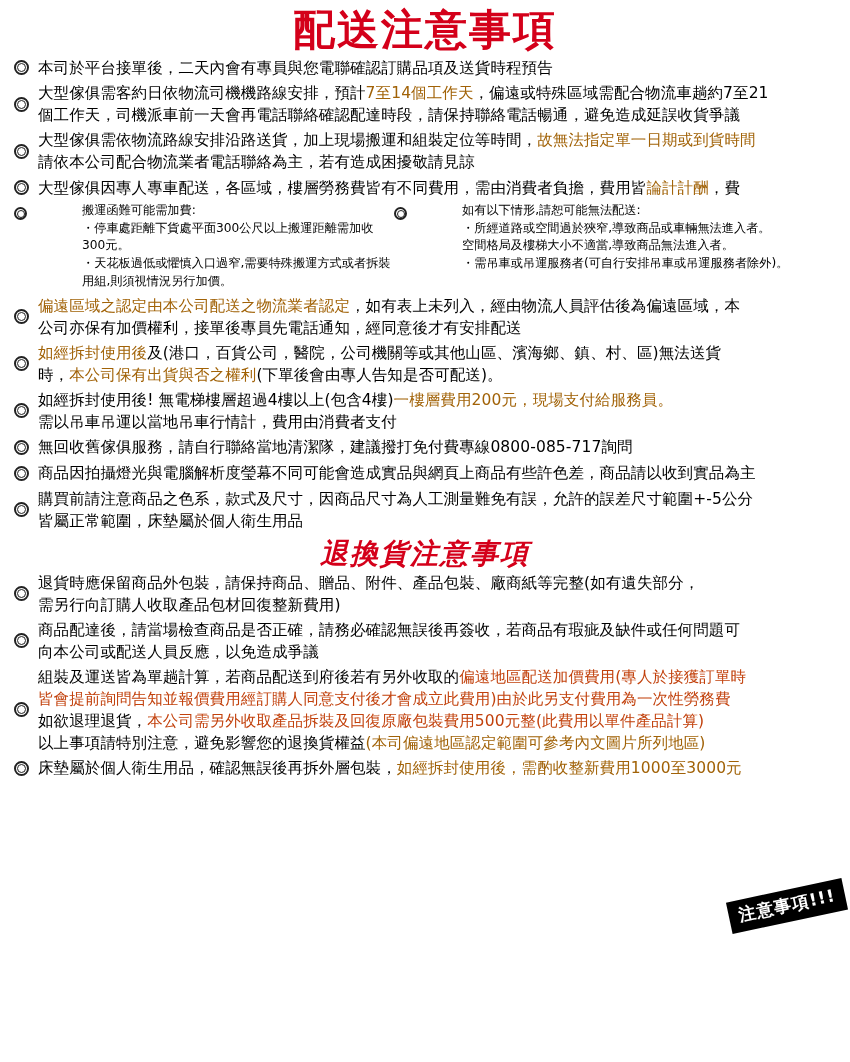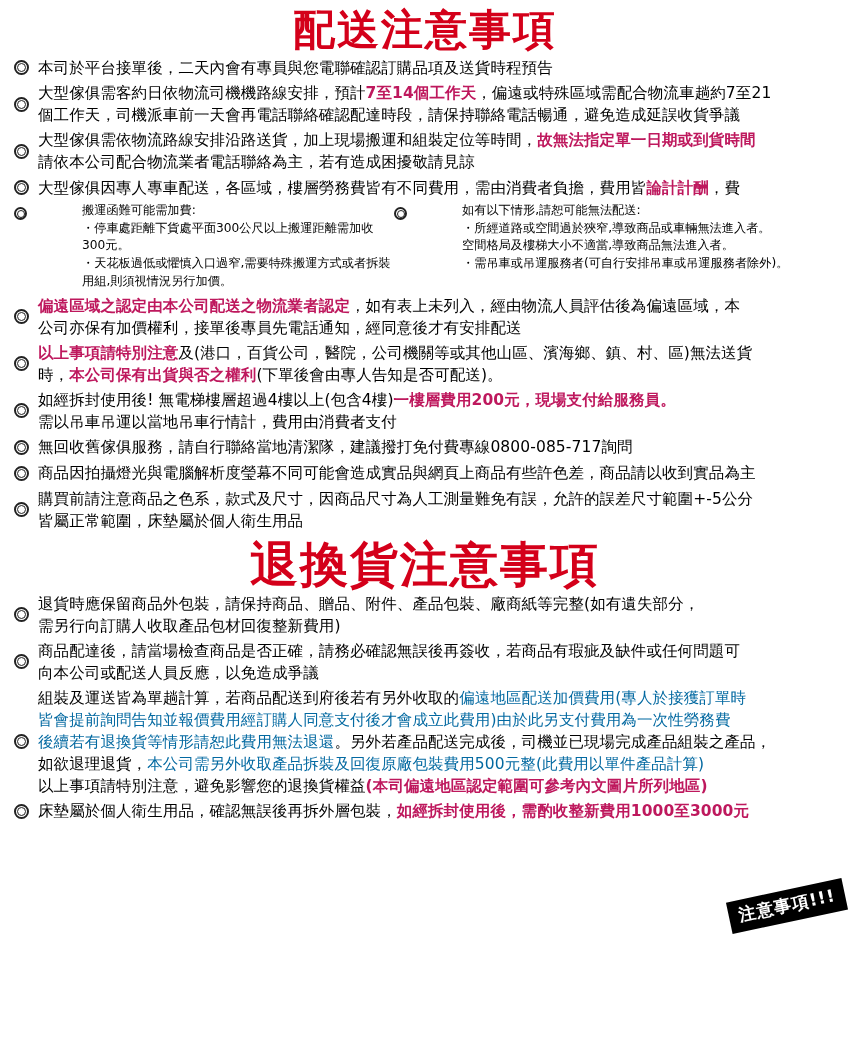--- a/index.html
+++ b/index.html
@@ -27,27 +27,28 @@
     font-size: 42px;
     font-weight: bold;
     color: #d4001a;
     letter-spacing: 2px;
     line-height: 1.05;
     padding-top: 8px;
     padding-bottom: 4px;
   }
   .title2 {
     text-align: center;
-    font-size: 48px;
+    font-size: 28px;
     font-weight: bold;
     color: #d4001a;
     letter-spacing: 2px;
     line-height: 1.05;
     padding-top: 4px;
     padding-bottom: 4px;
+    font-style: italic;
   }
   .list {
     padding: 0 10px 0 12px;
   }
   .row {
     display: flex;
     align-items: center;
     margin-bottom: 3px;
   }
   .bullet {
@@ -85,22 +86,22 @@
   }
   .bullet.small::after {
     left: 4.5px; top: 6.5px; width: 8px; height: 8px;
   }
   .txt {
     flex: 1 1 auto;
     font-size: 15.5px;
     line-height: 1.42;
     letter-spacing: 0.1px;
   }
-  .red { color: #be185d; font-weight: bold; }
-  .blue { color: #0369a1; }
+  .red { color: #a16207; }
+  .blue { color: #c2410c; }
   .two-col {
     display: flex;
     align-items: flex-start;
     margin-bottom: 4px;
   }
   .col {
     display: flex;
     align-items: flex-start;
     gap: 44px;
   }
@@ -185,21 +186,21 @@
       <div class="row">
         <div class="bullet"></div>
         <div class="txt">
           <div><span class="red">偏遠區域之認定由本公司配送之物流業者認定</span><span>，如有表上未列入，經由物流人員評估後為偏遠區域，本</span></div>
           <div><span>公司亦保有加價權利，接單後專員先電話通知，經同意後才有安排配送</span></div>
         </div>
       </div>
       <div class="row">
         <div class="bullet"></div>
         <div class="txt">
-          <div><span class="red">以上事項請特別注意</span><span>及(港口，百貨公司，醫院，公司機關等或其他山區、濱海鄉、鎮、村、區)無法送貨</span></div>
+          <div><span class="red">如經拆封使用後</span><span>及(港口，百貨公司，醫院，公司機關等或其他山區、濱海鄉、鎮、村、區)無法送貨</span></div>
           <div><span>時，</span><span class="red">本公司保有出貨與否之權利</span><span>(下單後會由專人告知是否可配送)。</span></div>
         </div>
       </div>
       <div class="row">
         <div class="bullet"></div>
         <div class="txt">
           <div><span>如經拆封使用後! 無電梯樓層超過4樓以上(包含4樓)</span><span class="red">一樓層費用200元，現場支付給服務員。</span></div>
           <div><span>需以吊車吊運以當地吊車行情計，費用由消費者支付</span></div>
         </div>
       </div>
@@ -239,21 +240,20 @@
         <div class="txt">
           <div><span>商品配達後，請當場檢查商品是否正確，請務必確認無誤後再簽收，若商品有瑕疵及缺件或任何問題可</span></div>
           <div><span>向本公司或配送人員反應，以免造成爭議</span></div>
         </div>
       </div>
       <div class="row">
         <div class="bullet"></div>
         <div class="txt">
           <div><span>組裝及運送皆為單趟計算，若商品配送到府後若有另外收取的</span><span class="blue">偏遠地區配送加價費用(專人於接獲訂單時</span></div>
           <div><span class="blue">皆會提前詢問告知並報價費用經訂購人同意支付後才會成立此費用)由於此另支付費用為一次性勞務費</span></div>
-          <div><span class="blue">後續若有退換貨等情形請恕此費用無法退還</span><span>。另外若產品配送完成後，司機並已現場完成產品組裝之產品，</span></div>
           <div><span>如欲退理退貨，</span><span class="blue">本公司需另外收取產品拆裝及回復原廠包裝費用500元整(此費用以單件產品計算)</span></div>
           <div><span>以上事項請特別注意，避免影響您的退換貨權益</span><span class="red">(本司偏遠地區認定範圍可參考內文圖片所列地區)</span></div>
         </div>
       </div>
       <div class="row">
         <div class="bullet"></div>
         <div class="txt">
           <div><span>床墊屬於個人衛生用品，確認無誤後再拆外層包裝，</span><span class="red">如經拆封使用後，需酌收整新費用1000至3000元</span></div>
         </div>
       </div>

